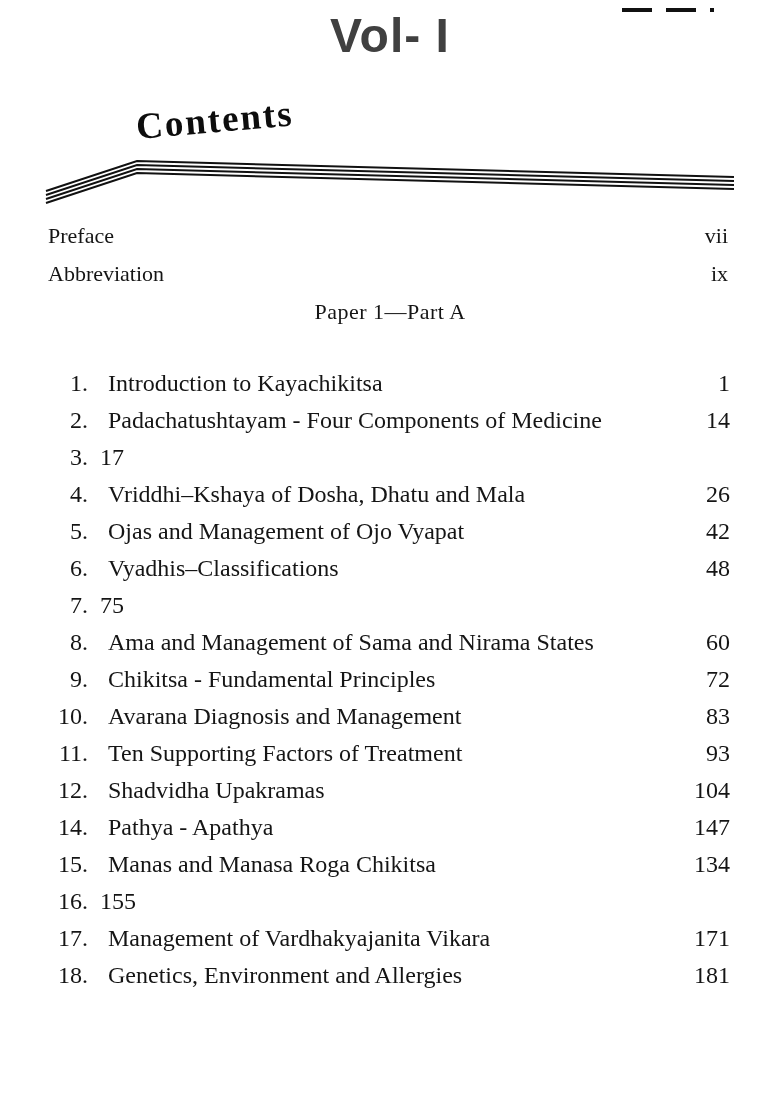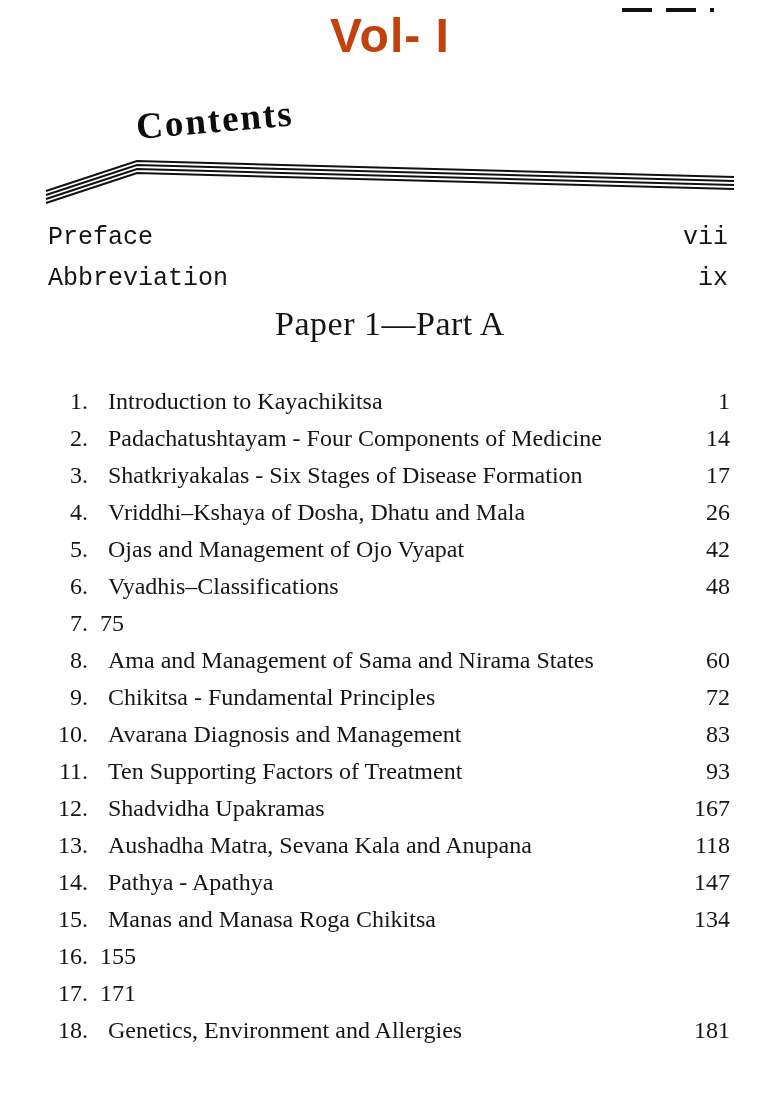--- a/index.html
+++ b/index.html
@@ -50,32 +50,31 @@
     color: #0d0d0d;
   }
   .rule-svg {
     display: block;
     margin: 0 auto;
     width: 692px;
     height: 52px;
   }
   .front-matter {
     margin: 14px 52px 0 48px;
-    font-size: 25px;
-    font-family: Liberation Mono, monospace;
+    font-size: 22px;
   }
   .fm-row {
     display: flex;
     justify-content: space-between;
     align-items: baseline;
     margin-bottom: 12px;
   }
   .section-title {
     text-align: center;
-    font-size: 34px;
+    font-size: 22px;
     margin-top: 0;
     letter-spacing: 0.5px;
   }
   .toc {
     margin: 44px 50px 0 48px;
     font-size: 24px;
   }
   .toc-row {
     display: flex;
     align-items: flex-start;
@@ -99,21 +98,21 @@
     text-align: right;
   }
 </style>
 </head>
 <body>
 
 <div class="page">
 
   <div class="scan-artifact"></div>
 
-  <div class="vol-title" style="color: #c2410c;">Vol- I</div>
+  <div class="vol-title" style="color: #404040;">Vol- I</div>
 
   <div class="contents-wrap">
     <span class="contents-heading">Contents</span>
   </div>
 
   <svg class="rule-svg" viewBox="0 0 692 52" preserveAspectRatio="none">
     <polyline points="2,34 93,4 690,20" fill="none" stroke="#111" stroke-width="2"></polyline>
     <polyline points="2,38 93,8 690,24" fill="none" stroke="#111" stroke-width="2"></polyline>
     <polyline points="2,42 93,12 690,28" fill="none" stroke="#111" stroke-width="2"></polyline>
     <polyline points="2,46 93,16 690,32" fill="none" stroke="#111" stroke-width="2"></polyline>
@@ -138,21 +137,20 @@
     <span class="toc-title">Introduction to Kayachikitsa</span>
     <span class="toc-page">1</span>
   </div>
       <div class="toc-row">
     <span class="toc-num">2.</span>
     <span class="toc-title">Padachatushtayam - Four Components of Medicine</span>
     <span class="toc-page">14</span>
   </div>
       <div class="toc-row">
     <span class="toc-num">3.</span>
-    <span class="toc-title">Shatkriyakalas - Six Stages of Disease Formation</span>
     <span class="toc-page">17</span>
   </div>
       <div class="toc-row">
     <span class="toc-num">4.</span>
     <span class="toc-title">Vriddhi–Kshaya of Dosha, Dhatu and Mala</span>
     <span class="toc-page">26</span>
   </div>
       <div class="toc-row">
     <span class="toc-num">5.</span>
     <span class="toc-title">Ojas and Management of Ojo Vyapat</span>
@@ -183,43 +181,39 @@
     <span class="toc-page">83</span>
   </div>
       <div class="toc-row">
     <span class="toc-num">11.</span>
     <span class="toc-title">Ten Supporting Factors of Treatment</span>
     <span class="toc-page">93</span>
   </div>
       <div class="toc-row">
     <span class="toc-num">12.</span>
     <span class="toc-title">Shadvidha Upakramas</span>
-    <span class="toc-page">167</span>
-  </div>
-      <div class="toc-row">
-    <span class="toc-num">13.</span>
-    <span class="toc-title">Aushadha Matra, Sevana Kala and Anupana</span>
-    <span class="toc-page">118</span>
+    <span class="toc-page">104</span>
   </div>
       <div class="toc-row">
     <span class="toc-num">14.</span>
     <span class="toc-title">Pathya - Apathya</span>
     <span class="toc-page">147</span>
   </div>
       <div class="toc-row">
     <span class="toc-num">15.</span>
     <span class="toc-title">Manas and Manasa Roga Chikitsa</span>
     <span class="toc-page">134</span>
   </div>
       <div class="toc-row">
     <span class="toc-num">16.</span>
     <span class="toc-page">155</span>
   </div>
       <div class="toc-row">
     <span class="toc-num">17.</span>
+    <span class="toc-title">Management of Vardhakyajanita Vikara</span>
     <span class="toc-page">171</span>
   </div>
       <div class="toc-row">
     <span class="toc-num">18.</span>
     <span class="toc-title">Genetics, Environment and Allergies</span>
     <span class="toc-page">181</span>
   </div>
     </div>
 
 </div>

